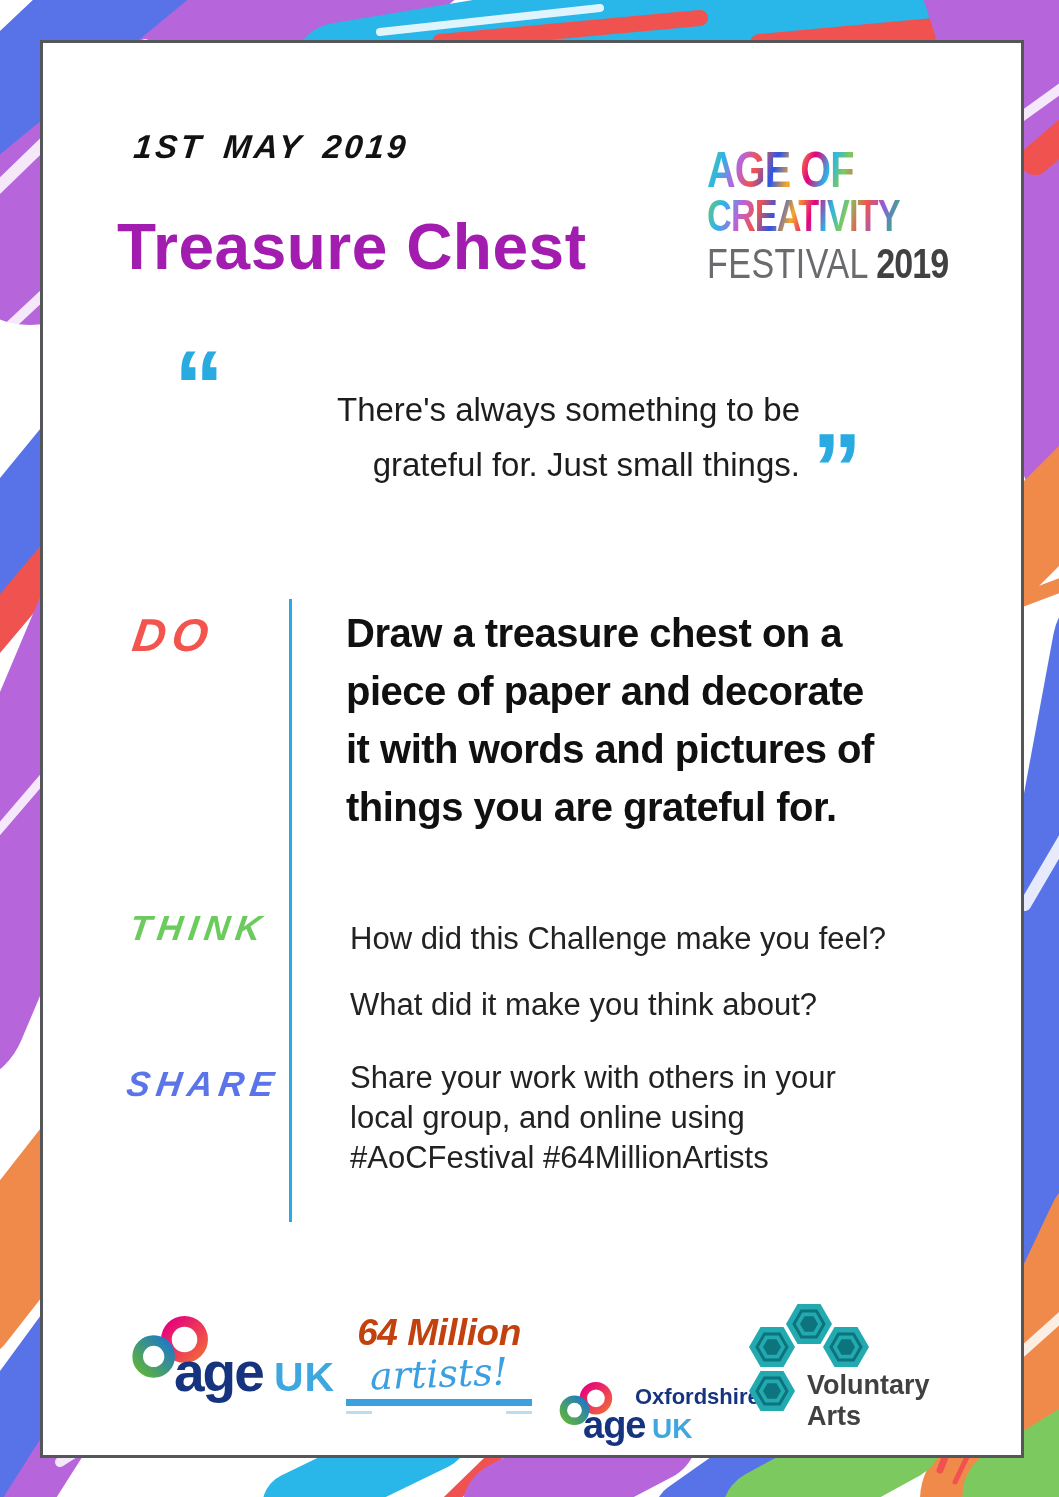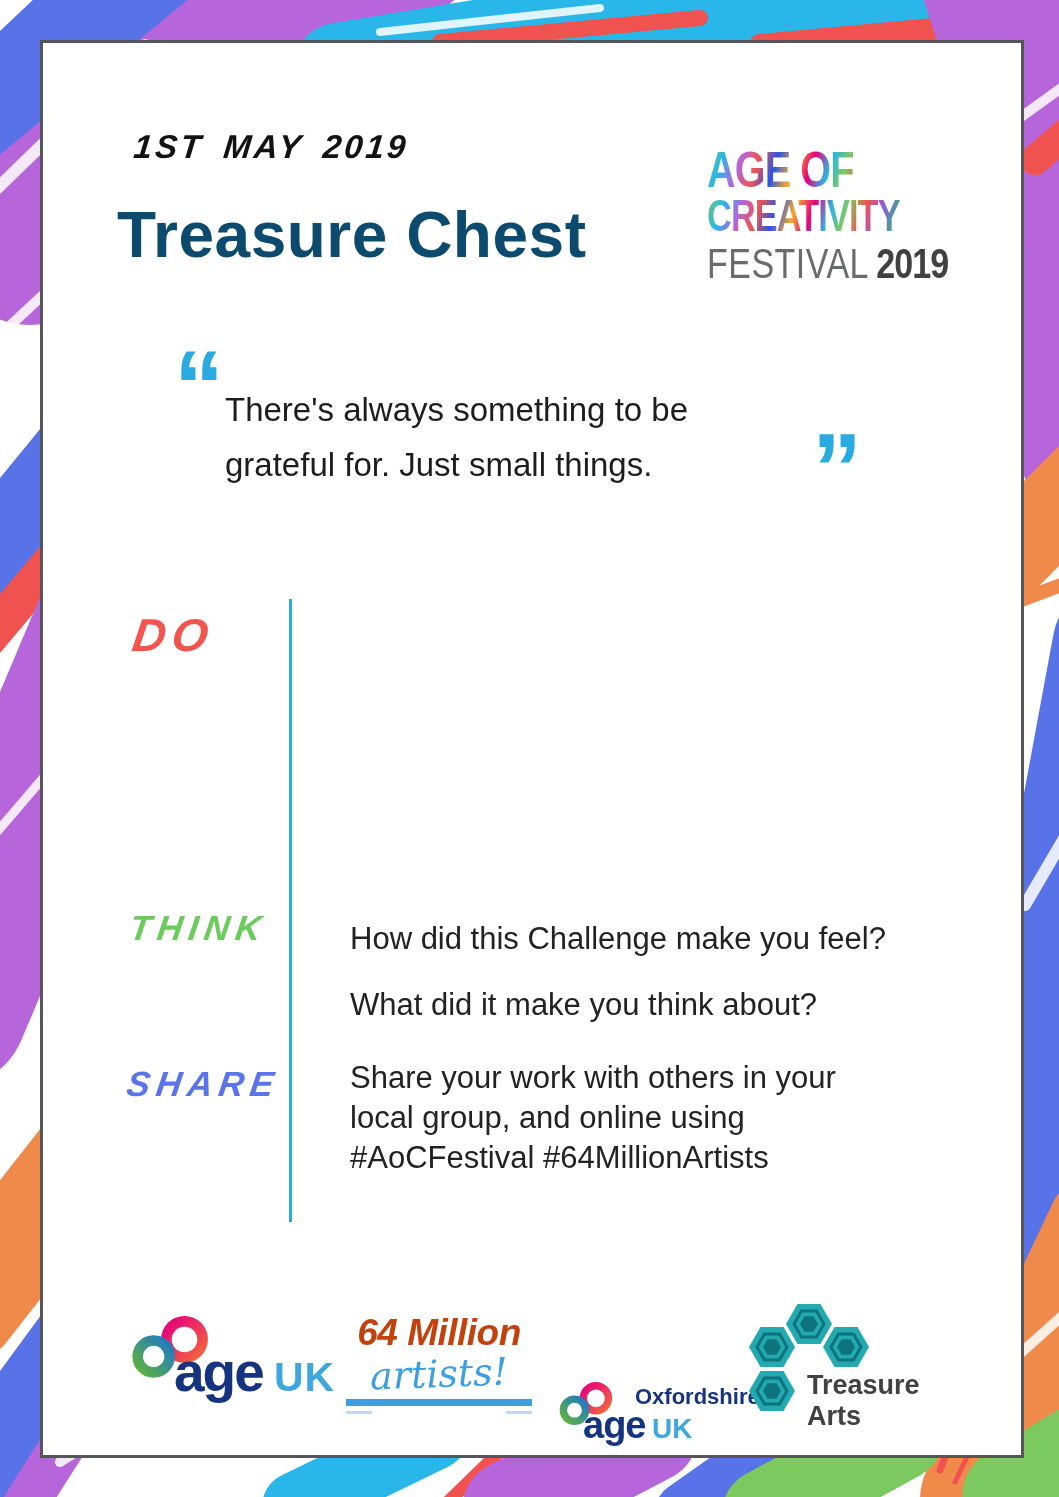--- a/index.html
+++ b/index.html
@@ -5,37 +5,37 @@
   * { margin:0; padding:0; box-sizing:border-box; }
   body { font-family:"Liberation Sans", sans-serif; background:#fff; }
   #poster { position:relative; width:1059px; height:1497px; overflow:hidden; background:#fff; }
   .bg-svg { position:absolute; left:0; top:0; }
   .whitebox { position:absolute; left:40px; top:40px; width:984px; height:1418px;
               background:#ffffff; border:3px solid #55565a; }
   .abs { position:absolute; }
 
   .date { left:134px; top:128px; font-size:33px; font-weight:bold; font-style:italic;
           letter-spacing:3px; word-spacing:8px; color:#121212; transform:skewX(-6deg); }
-  .title { left:117px; top:198px; font-size:64px; font-weight:bold; color:#0c4a6e; letter-spacing:0.5px; }
+  .title { left:117px; top:210px; font-size:64px; font-weight:bold; color:#a21caf; letter-spacing:0.5px; }
 
   .aoc { left:707px; top:112px; width:240px;margin-top:30px; }
   .aoc-l1, .aoc-l2 { font-weight:bold; letter-spacing:-1px; transform:scale(0.88,1.12); transform-origin:left top;
           background-image:linear-gradient(113deg,#7CC95F 0%,#29B6E8 9%,#B765DB 17%,#F0534F 25%,#2955E8 33%,
            #F7A928 41%,#E6007E 49%,#29B6E8 57%,#7CC95F 64%,#F0534F 72%,#8A5FE0 80%,#2FB67C 88%,#F08A4B 100%);
           -webkit-background-clip:text; background-clip:text; color:#9B59D0; -webkit-text-fill-color:transparent; }
   .aoc-l1 { font-size:45px; line-height:50px; }
   .aoc-l2 { font-size:39px; line-height:44px; }
   .aoc-l3 { margin-top:4px; transform:scale(0.92,1.15); transform-origin:left top; white-space:nowrap; }
   .aoc-festival { font-size:37px; color:#6A6B6E; letter-spacing:0.5px; font-weight:normal; }
   .aoc-year { font-size:37px; color:#414042; font-weight:bold; margin-left:8px; letter-spacing:-1px; }
 
   .quote-mark { font-size:100px; font-weight:bold; color:#29ABE2; line-height:1; }
   .q-open  { left:174px; top:336px; }
   .q-close { left:812px; top:418px; }
-  .quote-text { left:225px; top:382px; width:575px; text-align:left; font-size:33px;
+  .quote-text { left:225px; top:382px; width:575px; text-align:right; font-size:33px;
                 color:#1d1d1d; line-height:55px; white-space:pre-line; }
 
   .divider { left:289px; top:599px; width:3px; height:623px; background:#29ABE2; }
   .sec-label { font-weight:bold; font-style:italic; letter-spacing:6px; transform:skewX(-8deg); }
   .do-label    { left:133px; top:608px; font-size:46px; color:#F4544E; }
   .think-label { left:130px; top:908px; font-size:35px; color:#6BCB5C; }
   .share-label { left:127px; top:1064px; font-size:35px; color:#5B75E8; }
   .sec-text { white-space:pre-line; color:#101010; }
   .do-text    { left:346px; top:604px; width:640px; font-size:40px; font-weight:bold; line-height:58px; letter-spacing:-0.5px; }
   .think-text { left:350px; top:906px; width:620px; font-size:31px; line-height:66px; color:#222; }
@@ -128,20 +128,24 @@
   </div>
 
   <div class="abs quote-mark q-open">“</div>
   <div class="abs quote-text">There's always something to be
 grateful for. Just small things.</div>
   <div class="abs quote-mark q-close">”</div>
 
   <div class="abs divider"></div>
 
   <div class="abs sec-label do-label">DO</div>
+  <div class="abs sec-text do-text">Draw a treasure chest on a
+piece of paper and decorate
+it with words and pictures of
+things you are grateful for.</div>
 
   <div class="abs sec-label think-label">THINK</div>
   <div class="abs sec-text think-text">How did this Challenge make you feel?
 What did it make you think about?</div>
 
   <div class="abs sec-label share-label">SHARE</div>
   <div class="abs sec-text share-text">Share your work with others in your
 local group, and online using
 #AoCFestival #64MillionArtists</div>
 
@@ -197,16 +201,16 @@
 
         <polygon points="76,47 87.5,27 110.5,27 122,47 110.5,67 87.5,67" fill="#23A9B0"></polygon>
         <polygon points="84,47 91.5,34 106.5,34 114,47 106.5,60 91.5,60" fill="none" stroke="#0D747D" stroke-width="3"></polygon>
         <polygon points="90,47 94.5,39.2 103.5,39.2 108,47 103.5,54.8 94.5,54.8" fill="#0D747D"></polygon>
 
         <polygon points="2,91 13.5,71 36.5,71 48,91 36.5,111 13.5,111" fill="#23A9B0"></polygon>
         <polygon points="10,91 17.5,78 32.5,78 40,91 32.5,104 17.5,104" fill="none" stroke="#0D747D" stroke-width="3"></polygon>
         <polygon points="16,91 20.5,83.2 29.5,83.2 34,91 29.5,98.8 20.5,98.8" fill="#0D747D"></polygon>
       </g>
     </svg>
-    <span class="va-label">Treasure Arts</span>
+    <span class="va-label">Voluntary Arts</span>
   </div>
 
 </div>
 
 </body></html>

